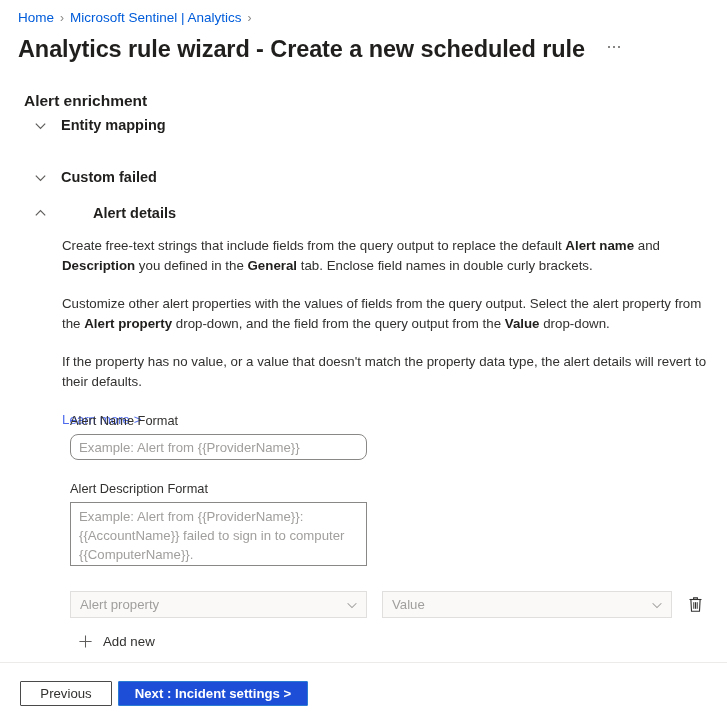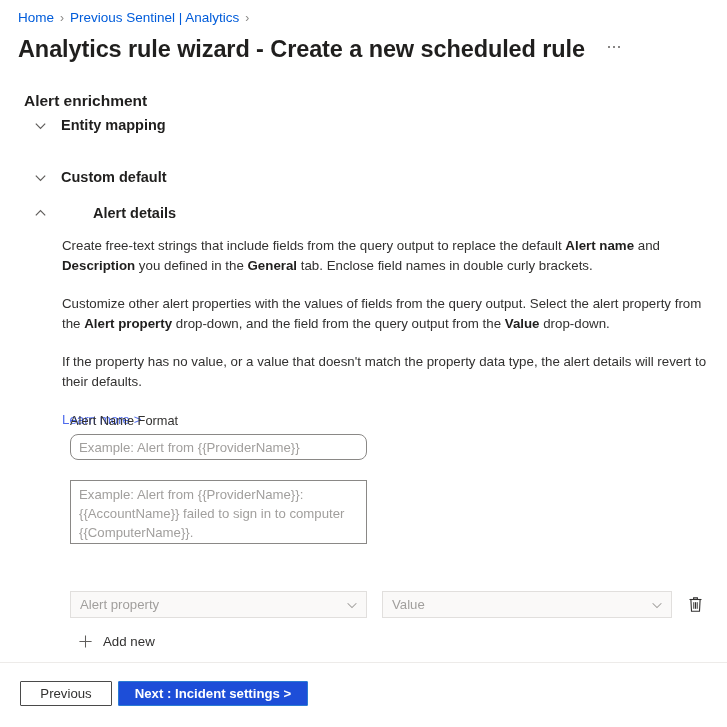--- a/index.html
+++ b/index.html
@@ -160,21 +160,21 @@
   }
 </style>
 </head>
 <body>
 
 <div class="page">
 
   <div class="breadcrumb">
     <a class="bc-link">Home</a>
     <span class="bc-sep">›</span>
-    <a class="bc-link">Previous Sentinel | Analytics</a>
+    <a class="bc-link">Microsoft Sentinel | Analytics</a>
     <span class="bc-sep">›</span>
   </div>
 
   <div class="title-row">
     <div class="page-title">Analytics rule wizard - Create a new scheduled rule</div>
     <div class="ellipsis-btn">
       <span class="dots">
           <i></i>
           <i></i>
           <i></i>
@@ -188,21 +188,21 @@
     <svg class="chev" viewBox="0 0 16 16">
       <path d="M3 6 L8 11 L13 6" fill="none" stroke="#605e5c" stroke-width="1.3"></path>
     </svg>
     <span class="collapse-label">Entity mapping</span>
   </div>
 
   <div class="collapse-row" style="top:166px;">
     <svg class="chev" viewBox="0 0 16 16">
       <path d="M3 6 L8 11 L13 6" fill="none" stroke="#605e5c" stroke-width="1.3"></path>
     </svg>
-    <span class="collapse-label">Custom default</span>
+    <span class="collapse-label">Custom failed</span>
   </div>
 
   <div class="collapse-row" style="top:202px;gap:45px;">
     <svg class="chev" viewBox="0 0 16 16">
       <path d="M3 10 L8 5 L13 10" fill="none" stroke="#605e5c" stroke-width="1.3"></path>
     </svg>
     <span class="collapse-label">Alert details</span>
   </div>
 
   <div class="body-block" style="top:236px;">
@@ -214,20 +214,21 @@
     <a class="learn-more">Learn more &gt;</a>
   </div>
 
   <div class="form-area">
     <div class="field-group">
       <label class="field-label">Alert Name Format</label>
       <input class="text-input" type="text" placeholder="Example: Alert from {{ProviderName}}" style="">
     </div>
 
     <div class="field-group">
+      <label class="field-label">Alert Description Format</label>
       <textarea class="text-area" placeholder="Example: Alert from {{ProviderName}}: {{AccountName}} failed to sign in to computer {{ComputerName}}." style=""></textarea>
     </div>
   </div>
 
   <div class="dd-row">
     <div class="dropdown dd-property">
       <span class="dd-text">Alert property</span>
       <svg class="dd-chev" viewBox="0 0 16 16">
         <path d="M3 6 L8 11 L13 6" fill="none" stroke="#a19f9d" stroke-width="1.2"></path>
       </svg>

